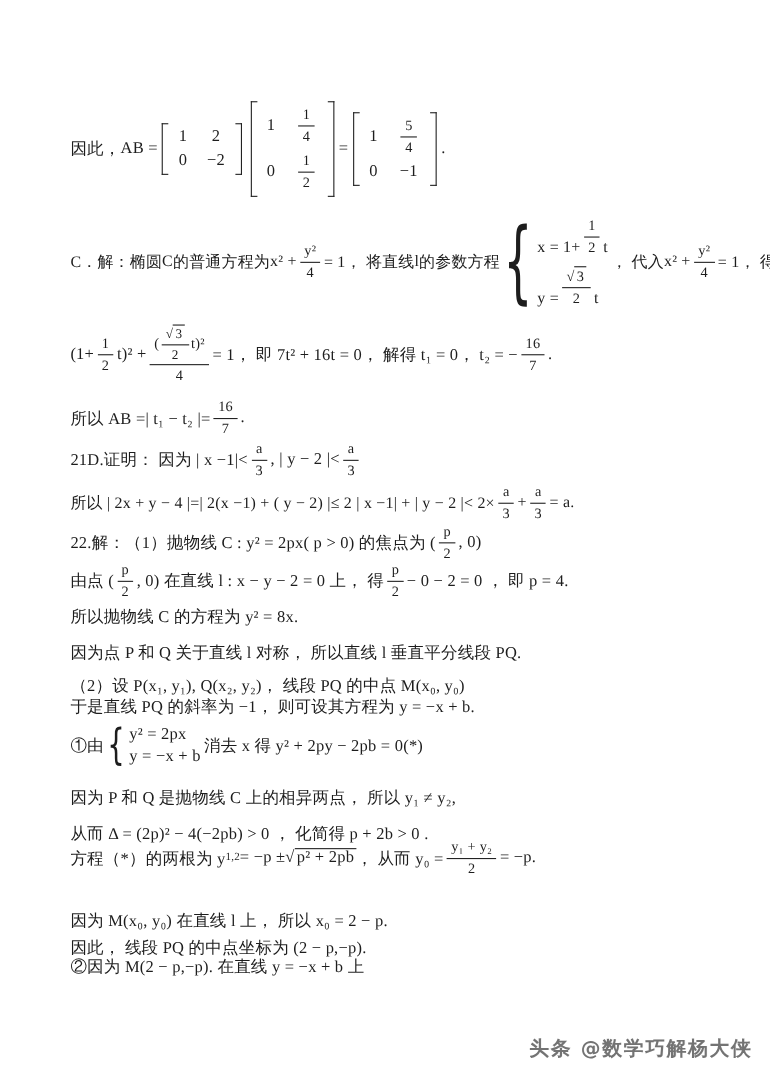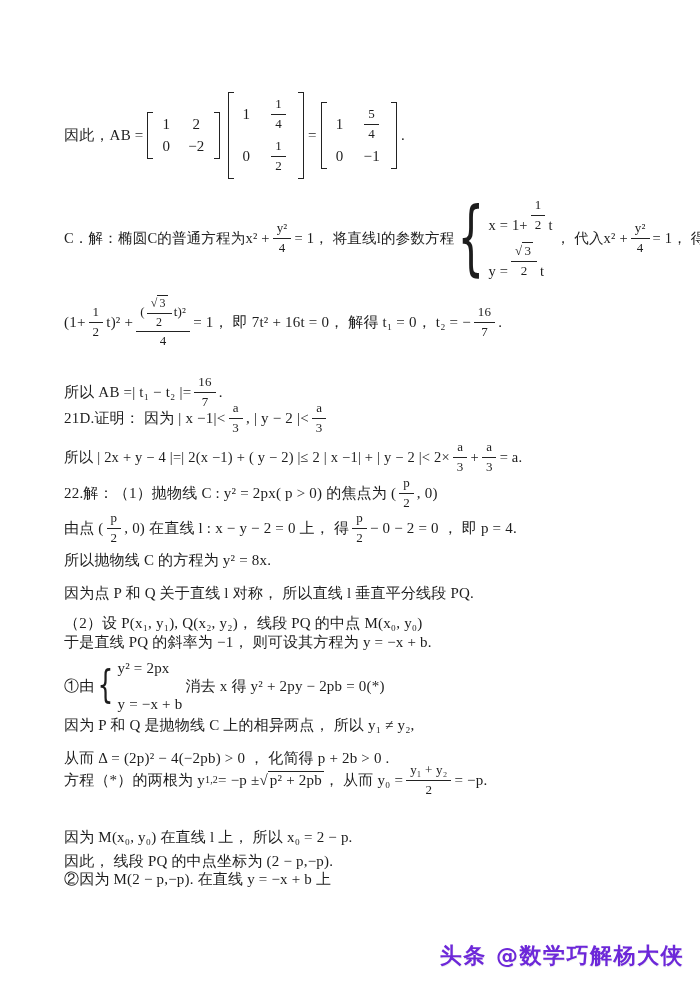--- a/index.html
+++ b/index.html
@@ -28,25 +28,25 @@
   .mat .br.l{border:1.5px solid #222;border-right:0}
   .mat .br.r{border:1.5px solid #222;border-left:0}
   .mat .grid{display:grid;grid-template-columns:auto auto;column-gap:18px;row-gap:5px;
              padding:4px 9px;align-items:center;justify-items:center;font-size:15px}
   
   .cases{display:inline-flex;align-items:center;margin:0 3px}
   .cases .brace{font-family:"DejaVu Sans",sans-serif;line-height:.9;display:inline-block;font-weight:400}
   .cases.big .brace{font-size:42px;transform:scaleY(1.95);transform-origin:center}
   .cases.small .brace{font-size:25px;transform:scaleY(1.55);transform-origin:center}
   .cases .rows{display:flex;flex-direction:column;row-gap:8px;margin-left:4px}
-  .cases.small .rows{row-gap:19px}
+  .cases.small .rows{row-gap:3px}
   .cases .crow{display:flex;align-items:flex-end}
   
-  .wm{position:absolute;top:941px;right:16px;font-size:22px;letter-spacing:1.5px;
-      color:#6d28d9;font-family:"DejaVu Sans",sans-serif;font-weight:700;
+  .wm{position:absolute;top:941px;right:16px;font-size:18px;letter-spacing:1.5px;
+      color:#737373;font-family:"DejaVu Sans",sans-serif;font-weight:700;
       text-shadow:.5px .5px 0 #f0f0f0}
 </style>
 </head>
 <body>
 
 <div class="page">
 
   <div class="line" style="top:92px">
     <span class="t">因此， </span>
     <span class="t it">AB =</span>
@@ -166,21 +166,21 @@
       <span class="d">4</span>
     </span>
     <span class="t">= 1， 即 7t² + 16t = 0， 解得 t₁ = 0，  t₂ = −</span>
     <span class="fr">
         <span class="n">16</span>
         <span class="d">7</span>
       </span>
     <span class="t">.</span>
   </div>
 
-  <div class="line" style="top:374px">
+  <div class="line" style="top:362px">
     <span class="t">所以 AB =| t₁ − t₂ |=</span>
     <span class="fr">
         <span class="n">16</span>
         <span class="d">7</span>
       </span>
     <span class="t">.</span>
   </div>
 
   <div class="line" style="top:400px">
     <span class="t">21D.证明： 因为 | x −1|&lt;</span>

